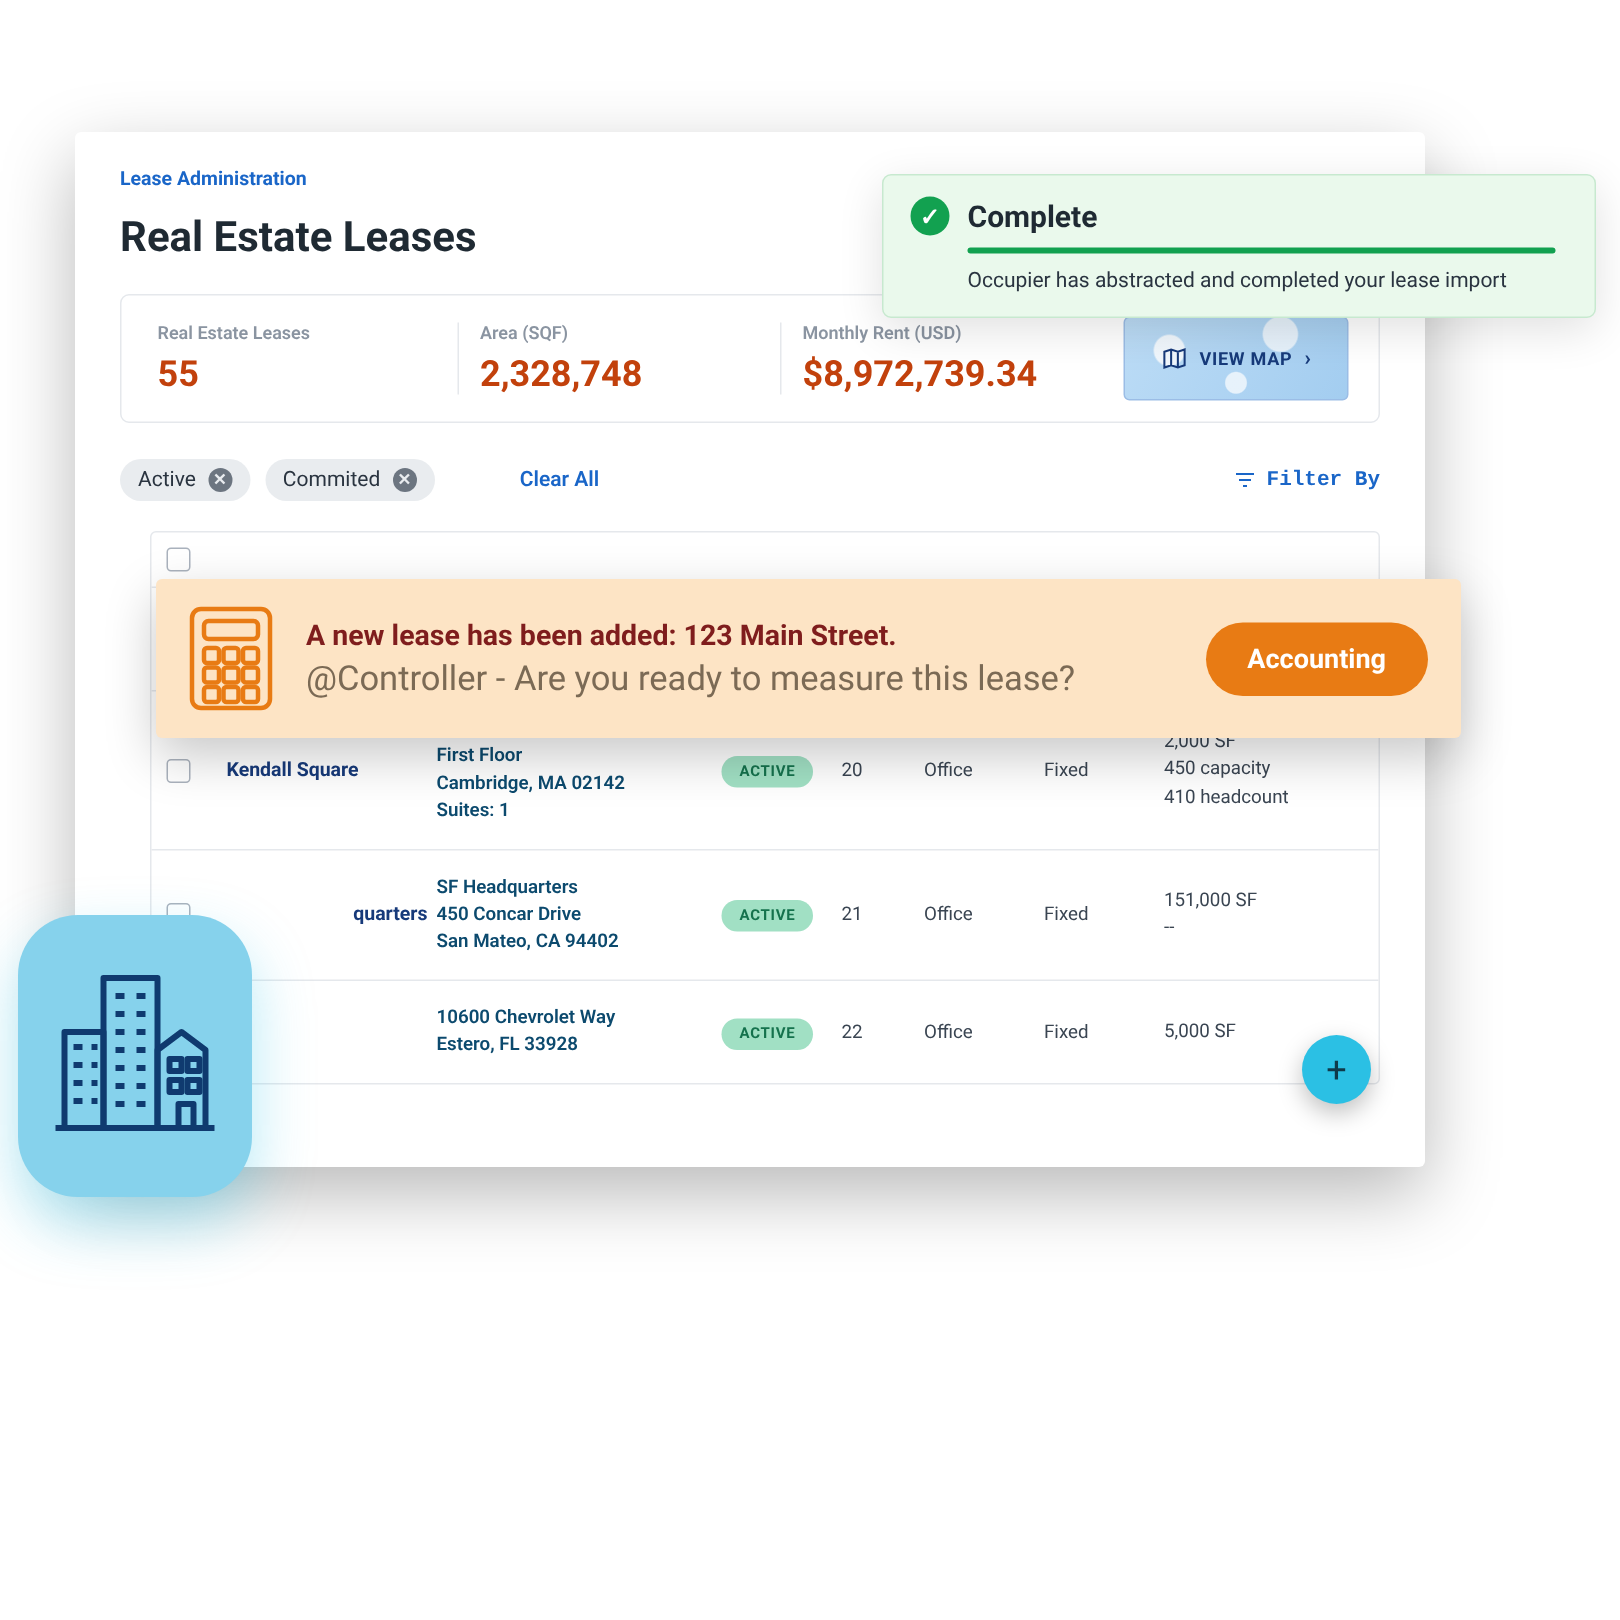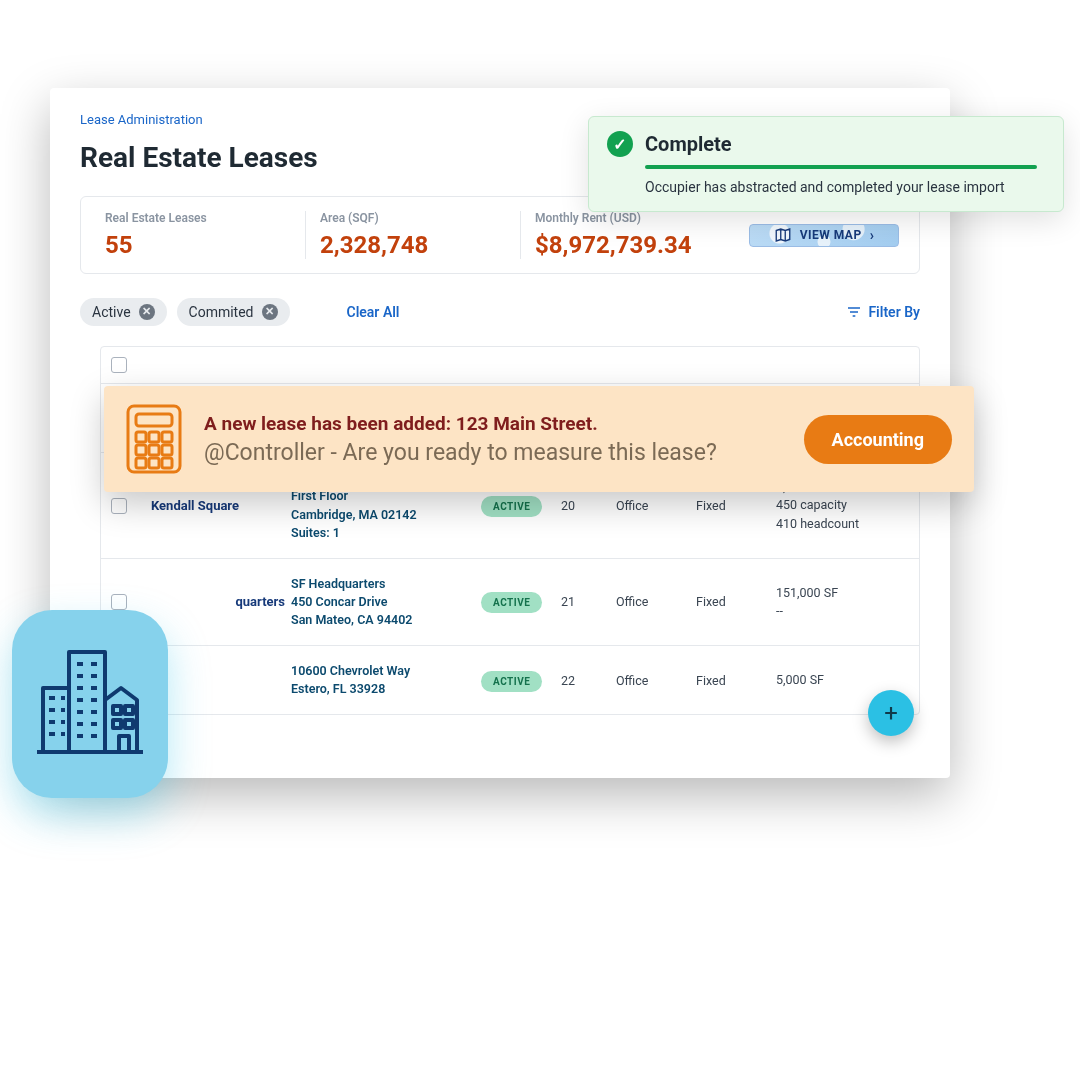--- a/index.html
+++ b/index.html
@@ -20,21 +20,21 @@
     height: 690px;
     background: #fff;
     border-radius: 4px;
     box-shadow: 0 18px 50px rgba(0,0,0,0.28);
     padding: 24px 30px;
     overflow: hidden;
   }
   .breadcrumb {
     color: #1a66c8;
     font-size: 13px;
-    font-weight: 400;
+    font-weight: 700;
     margin-bottom: 14px;
   }
   .page-title {
     color: #1f2a33;
     font-size: 28px;
     font-weight: 700;
     margin-bottom: 22px;
   }
   .stats-row {
     display: flex;
@@ -58,21 +58,21 @@
   }
   .stat-value {
     font-size: 24px;
     color: #c2410c;
     font-weight: 700;
   }
   .map-btn {
     flex: 0 0 150px;
     margin-left: 14px;
     margin-right: 10px;
-    height: 23px;
+    height: 56px;
     border: 1px solid #9bbde6;
     border-radius: 4px;
     background:
       radial-gradient(circle at 20% 40%, rgba(255,255,255,0.8) 8%, transparent 9%),
       radial-gradient(circle at 70% 20%, rgba(255,255,255,0.7) 10%, transparent 11%),
       radial-gradient(circle at 50% 80%, rgba(255,255,255,0.7) 8%, transparent 9%),
       linear-gradient(120deg, #bcdcf6, #a3cdf0);
     display: flex;
     align-items: center;
     justify-content: center;
@@ -123,20 +123,21 @@
   }
   .filter-by {
     margin-left: auto;
     color: #1a66c8;
     font-size: 14px;
     font-weight: 600;
     display: flex;
     align-items: center;
     gap: 6px;
     cursor: pointer;
+    font-family: Liberation Mono, monospace;
   }
 
   
   .table {
     border: 1px solid #e5e8ec;
     border-radius: 4px;
     margin-left: 20px;
   }
   .row {
     display: grid;

